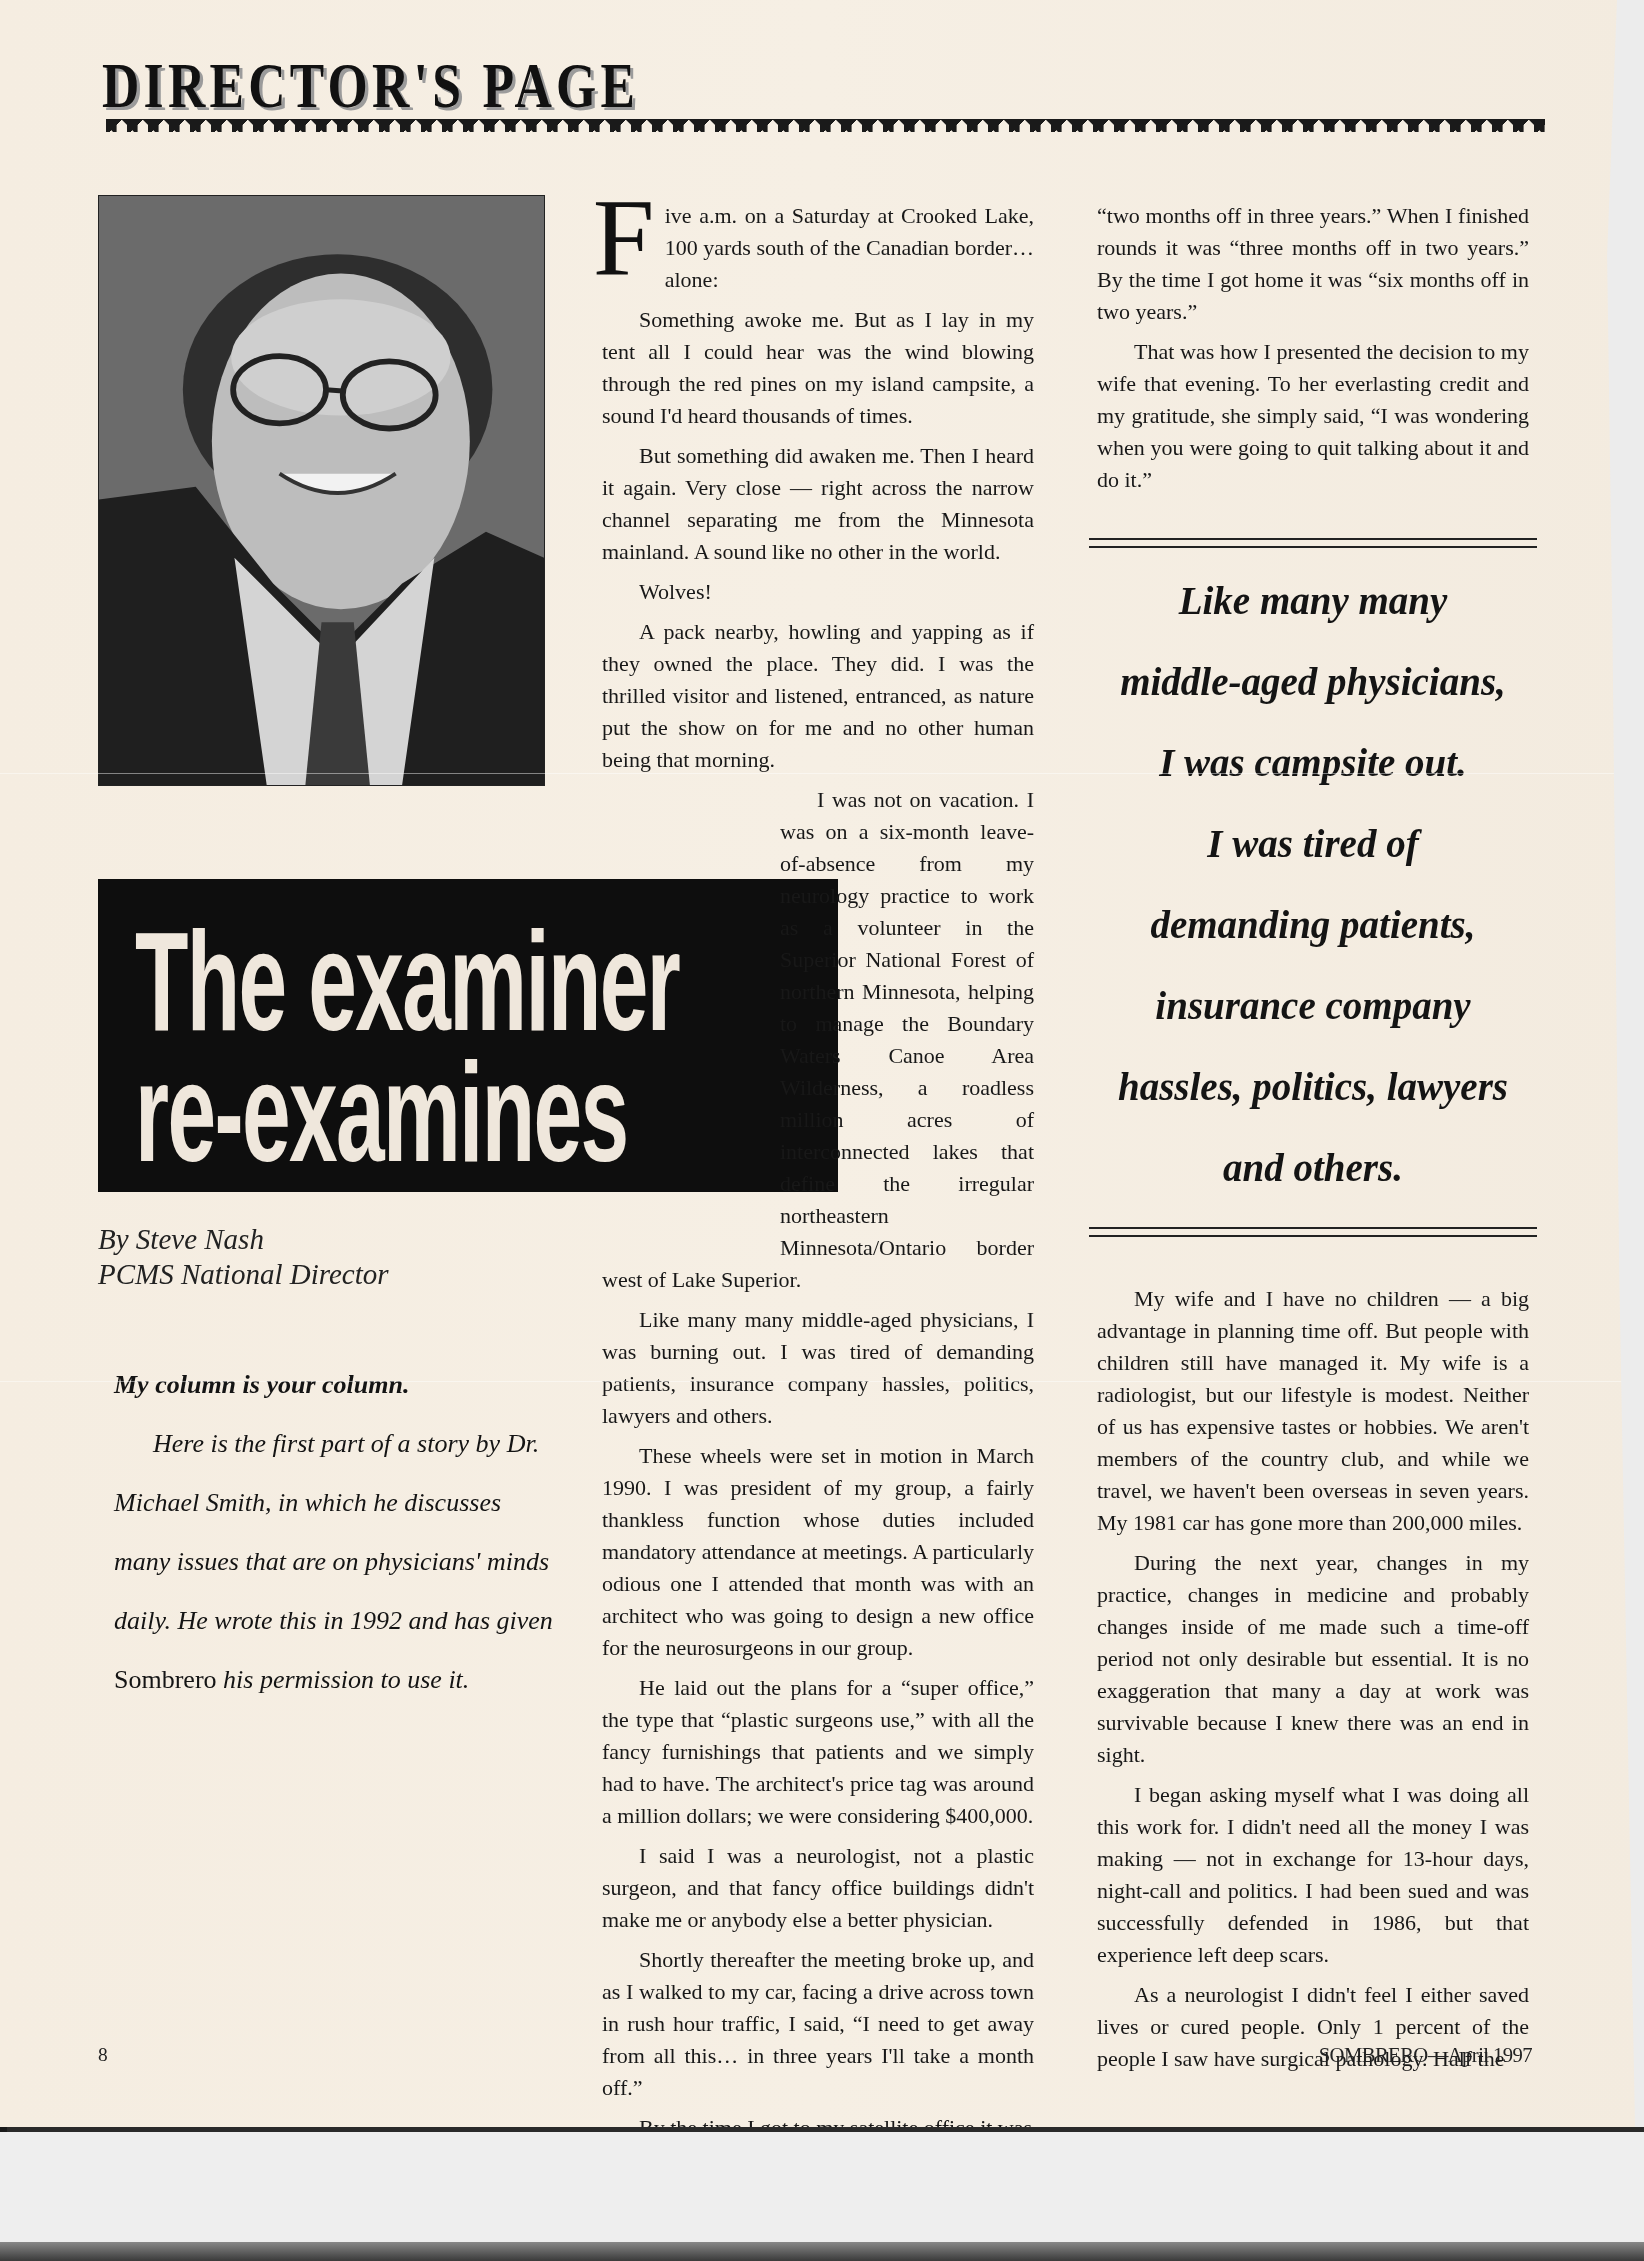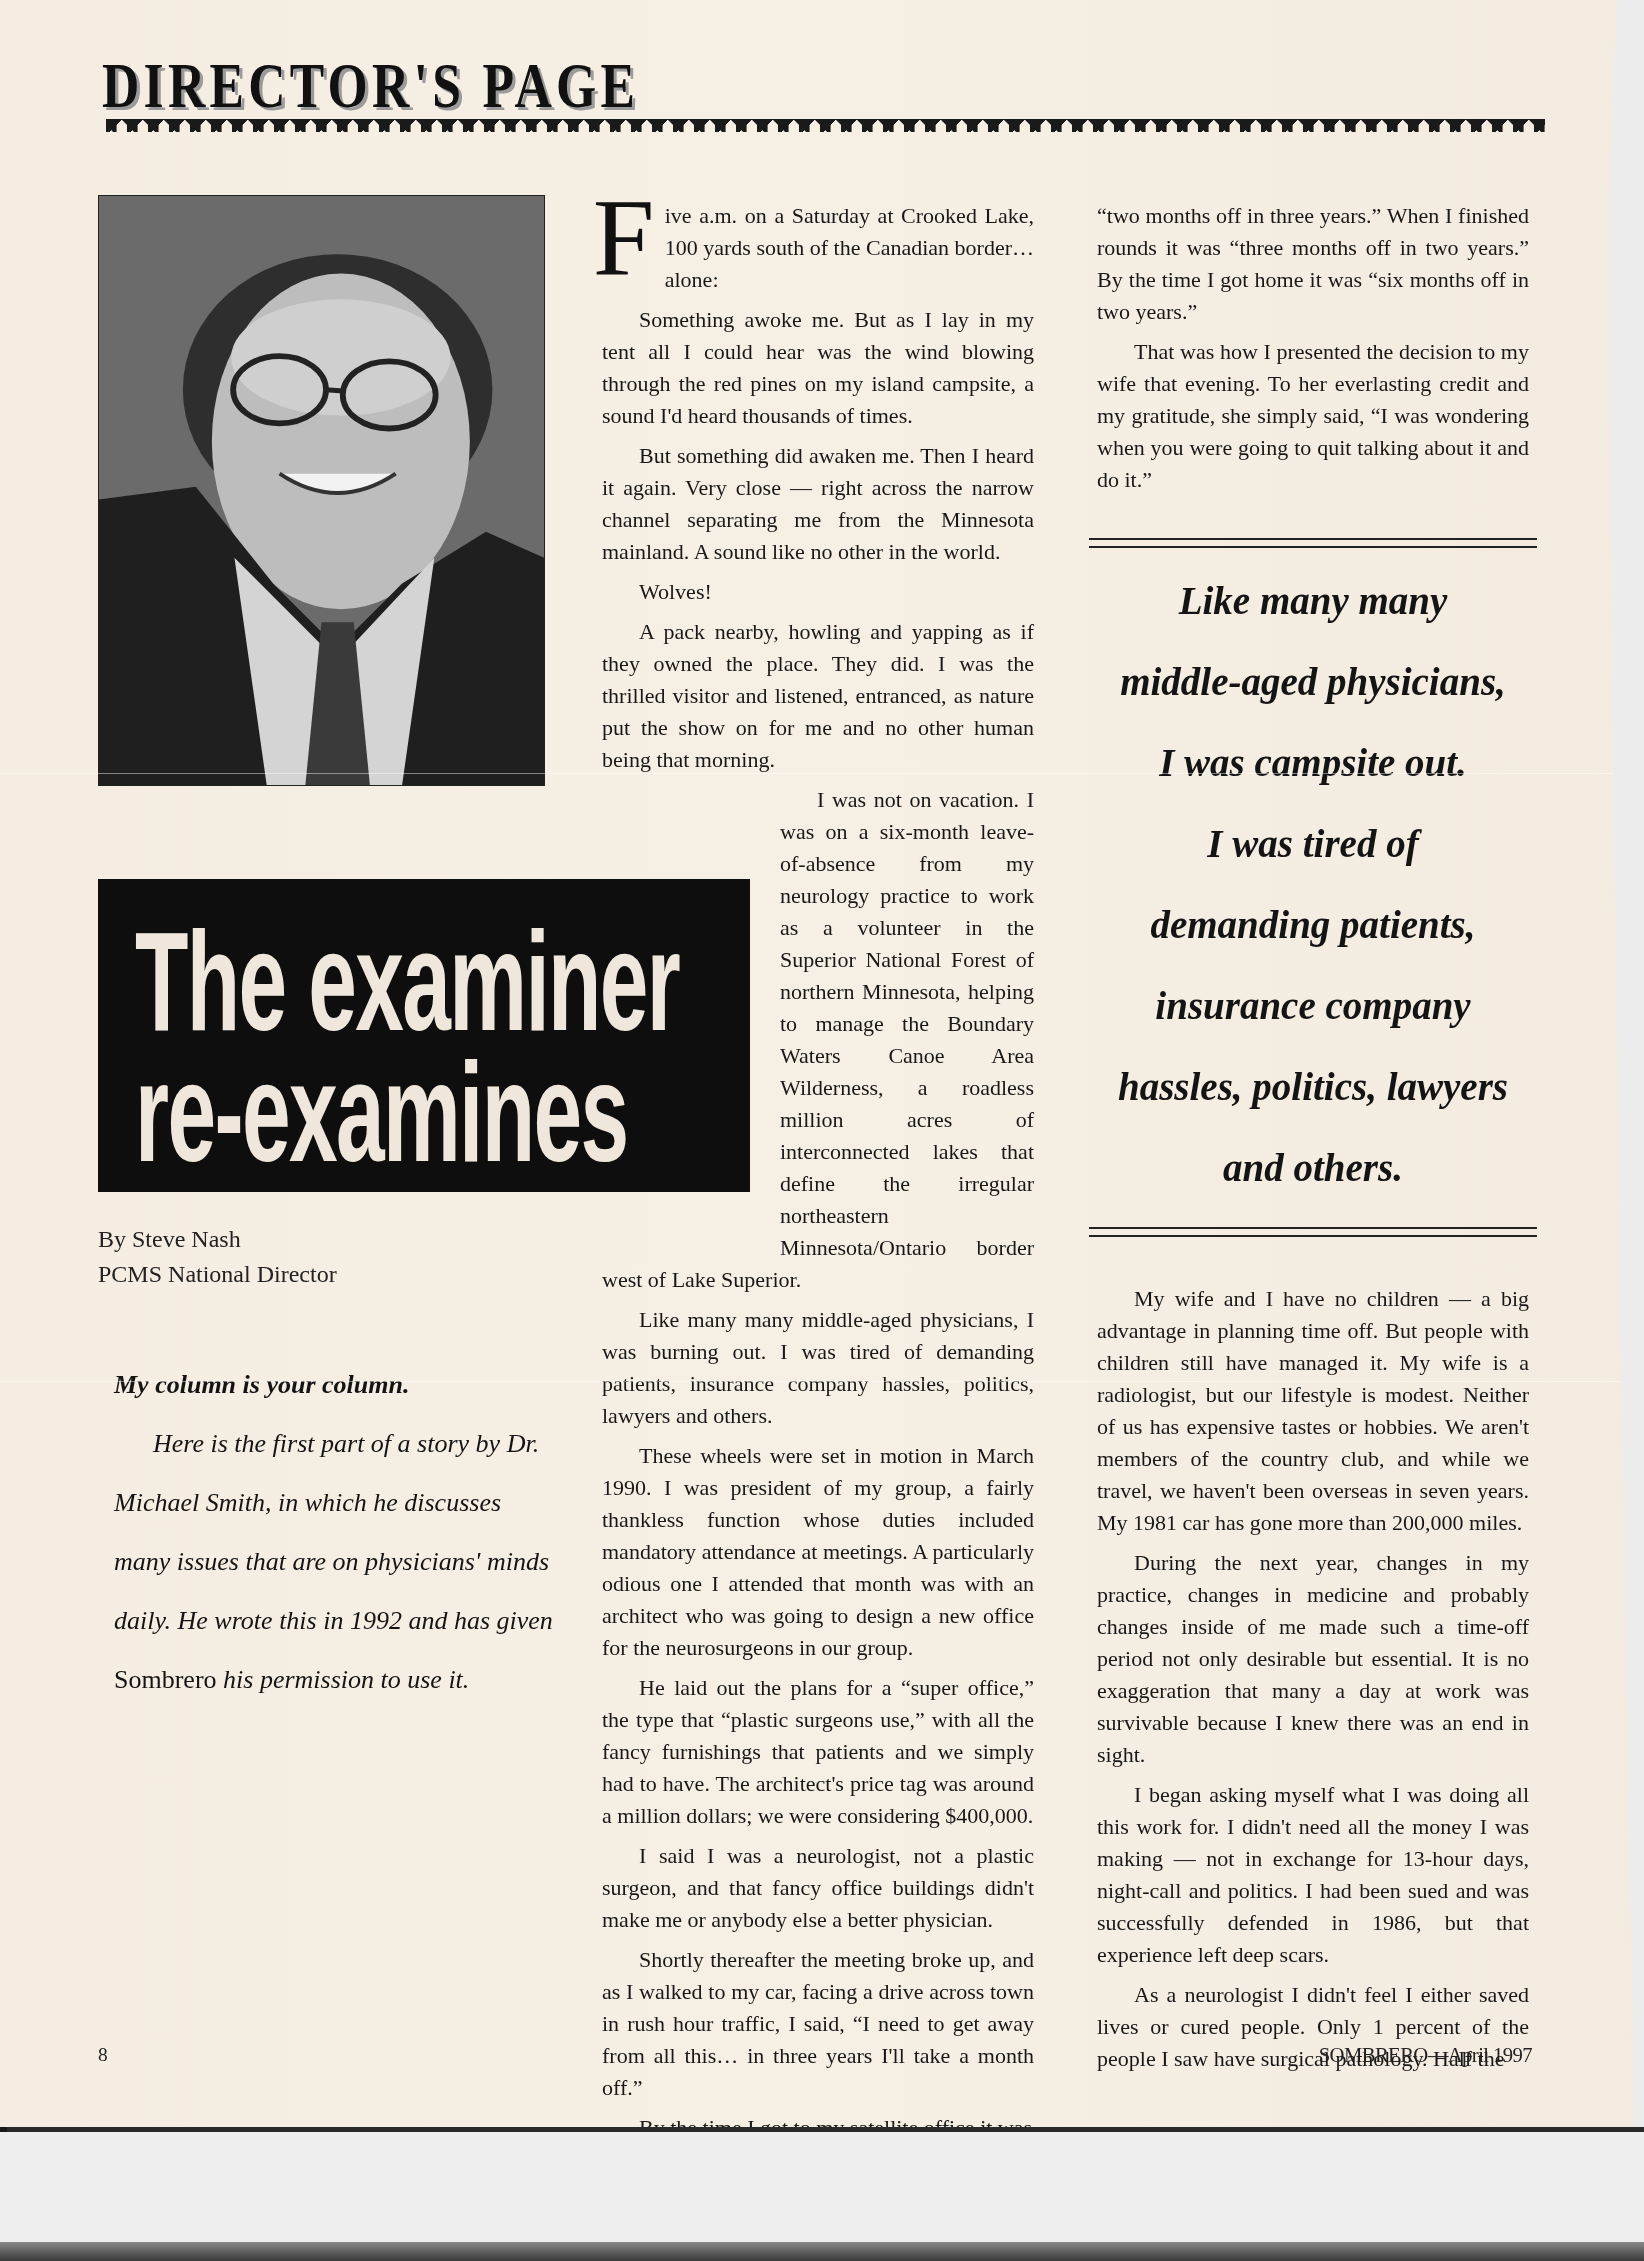--- a/index.html
+++ b/index.html
@@ -37,35 +37,35 @@
     }
 
     .photo {
       position: absolute; left: 98px; top: 195px; width: 445px; height: 589px;
       border: 1.9px solid #222; overflow: hidden;
       background: radial-gradient(ellipse at 50% 40%, #7a7a7a 0%, #555 55%, #3c3c3c 100%);
     }
     .photo svg { width: 100%; height: 100%; display: block; }
 
     .title-box {
-      position: absolute; left: 98px; top: 879px; width: 652px; height: 313px;
+      position: absolute; left: 98px; top: 879px; width: 740px; height: 313px;
       background: #0e0e0e;
     }
     .title-line {
       position: absolute; left: 37px; color: #efe7dc;
       font-family: "Liberation Sans", "DejaVu Sans", sans-serif; font-weight: bold;
       font-size: 141px; line-height: 1; letter-spacing: -2.6px;
       transform: scaleX(0.62); transform-origin: left top; white-space: nowrap;
     }
     .title-line.l1 { top: 32px; }
     .title-line.l2 { top: 163px; }
 
     .byline {
       position: absolute; left: 98px; top: 1222px;
-      font-size: 24px; line-height: 35px; color: #222;
+      font-style: italic; font-size: 29px; line-height: 35px; color: #222;
     }
     .intro {
       position: absolute; left: 114px; top: 1355px; width: 439px;
       font-style: italic; font-size: 26px; line-height: 59px; color: #141414;
     }
     .intro .lead { font-weight: bold; font-style: italic; display: block; }
     .intro .indent { padding-left: 39px; }
     .intro .roman { font-style: normal; }
 
     .col {

